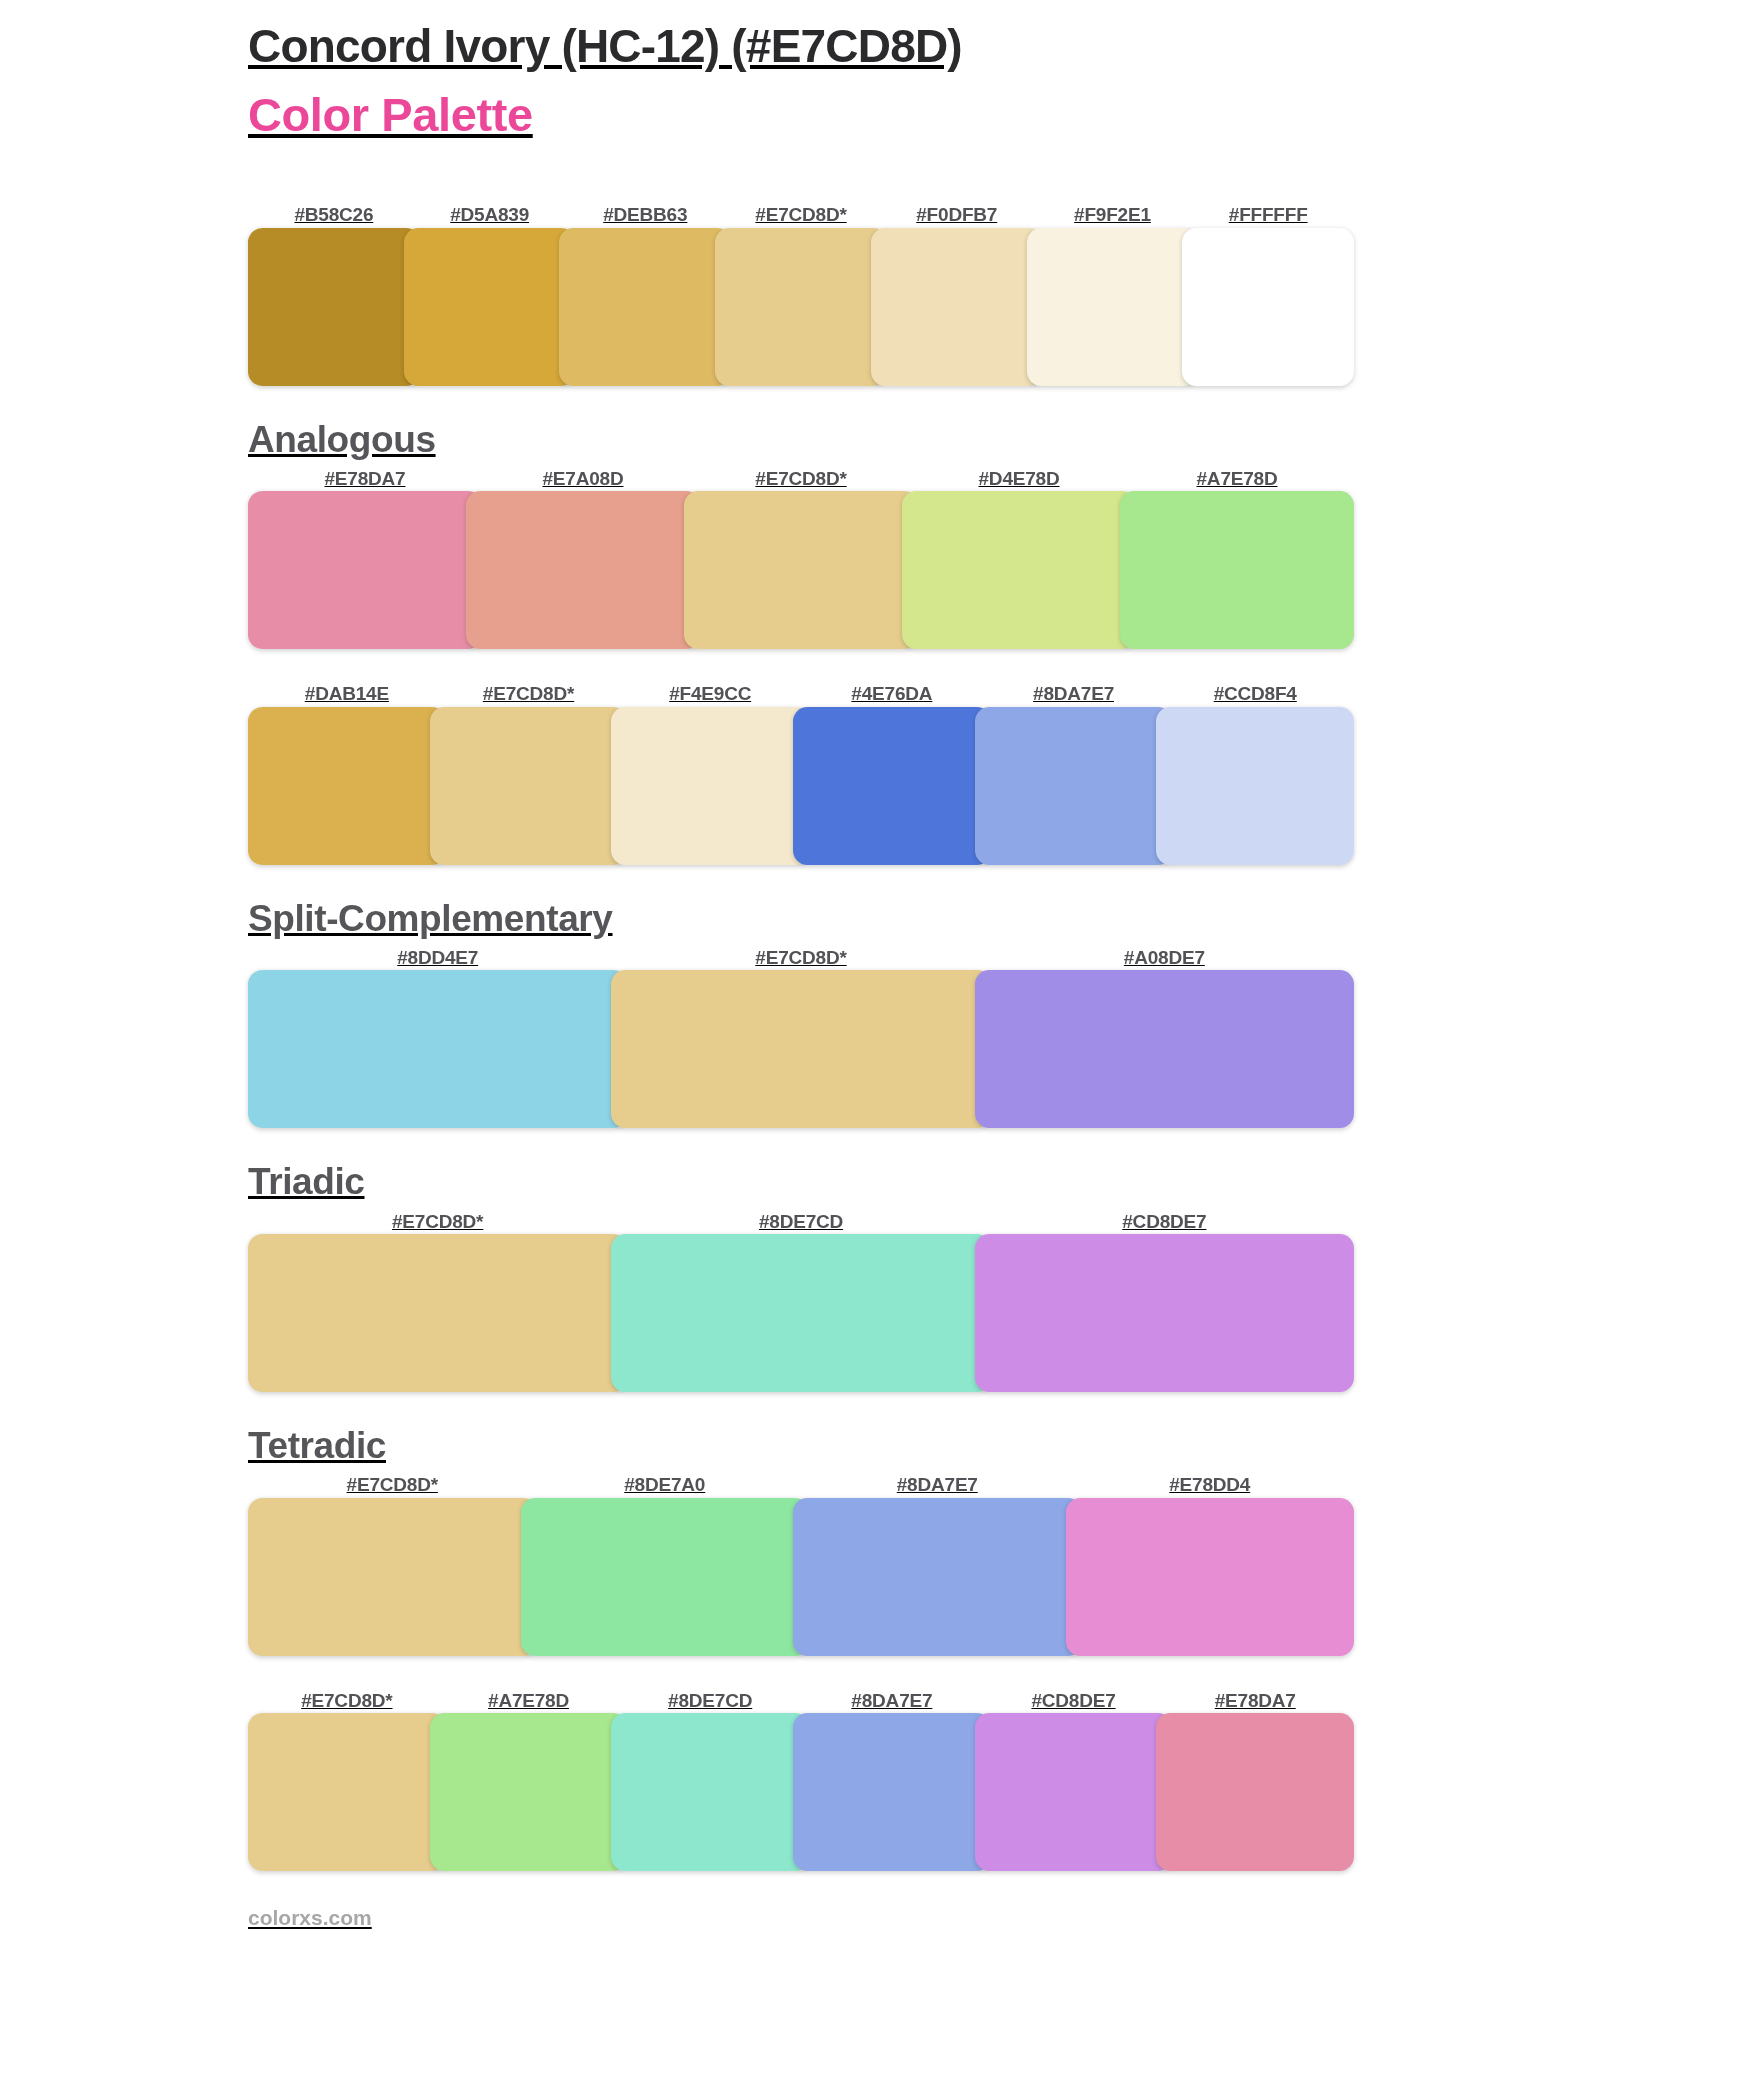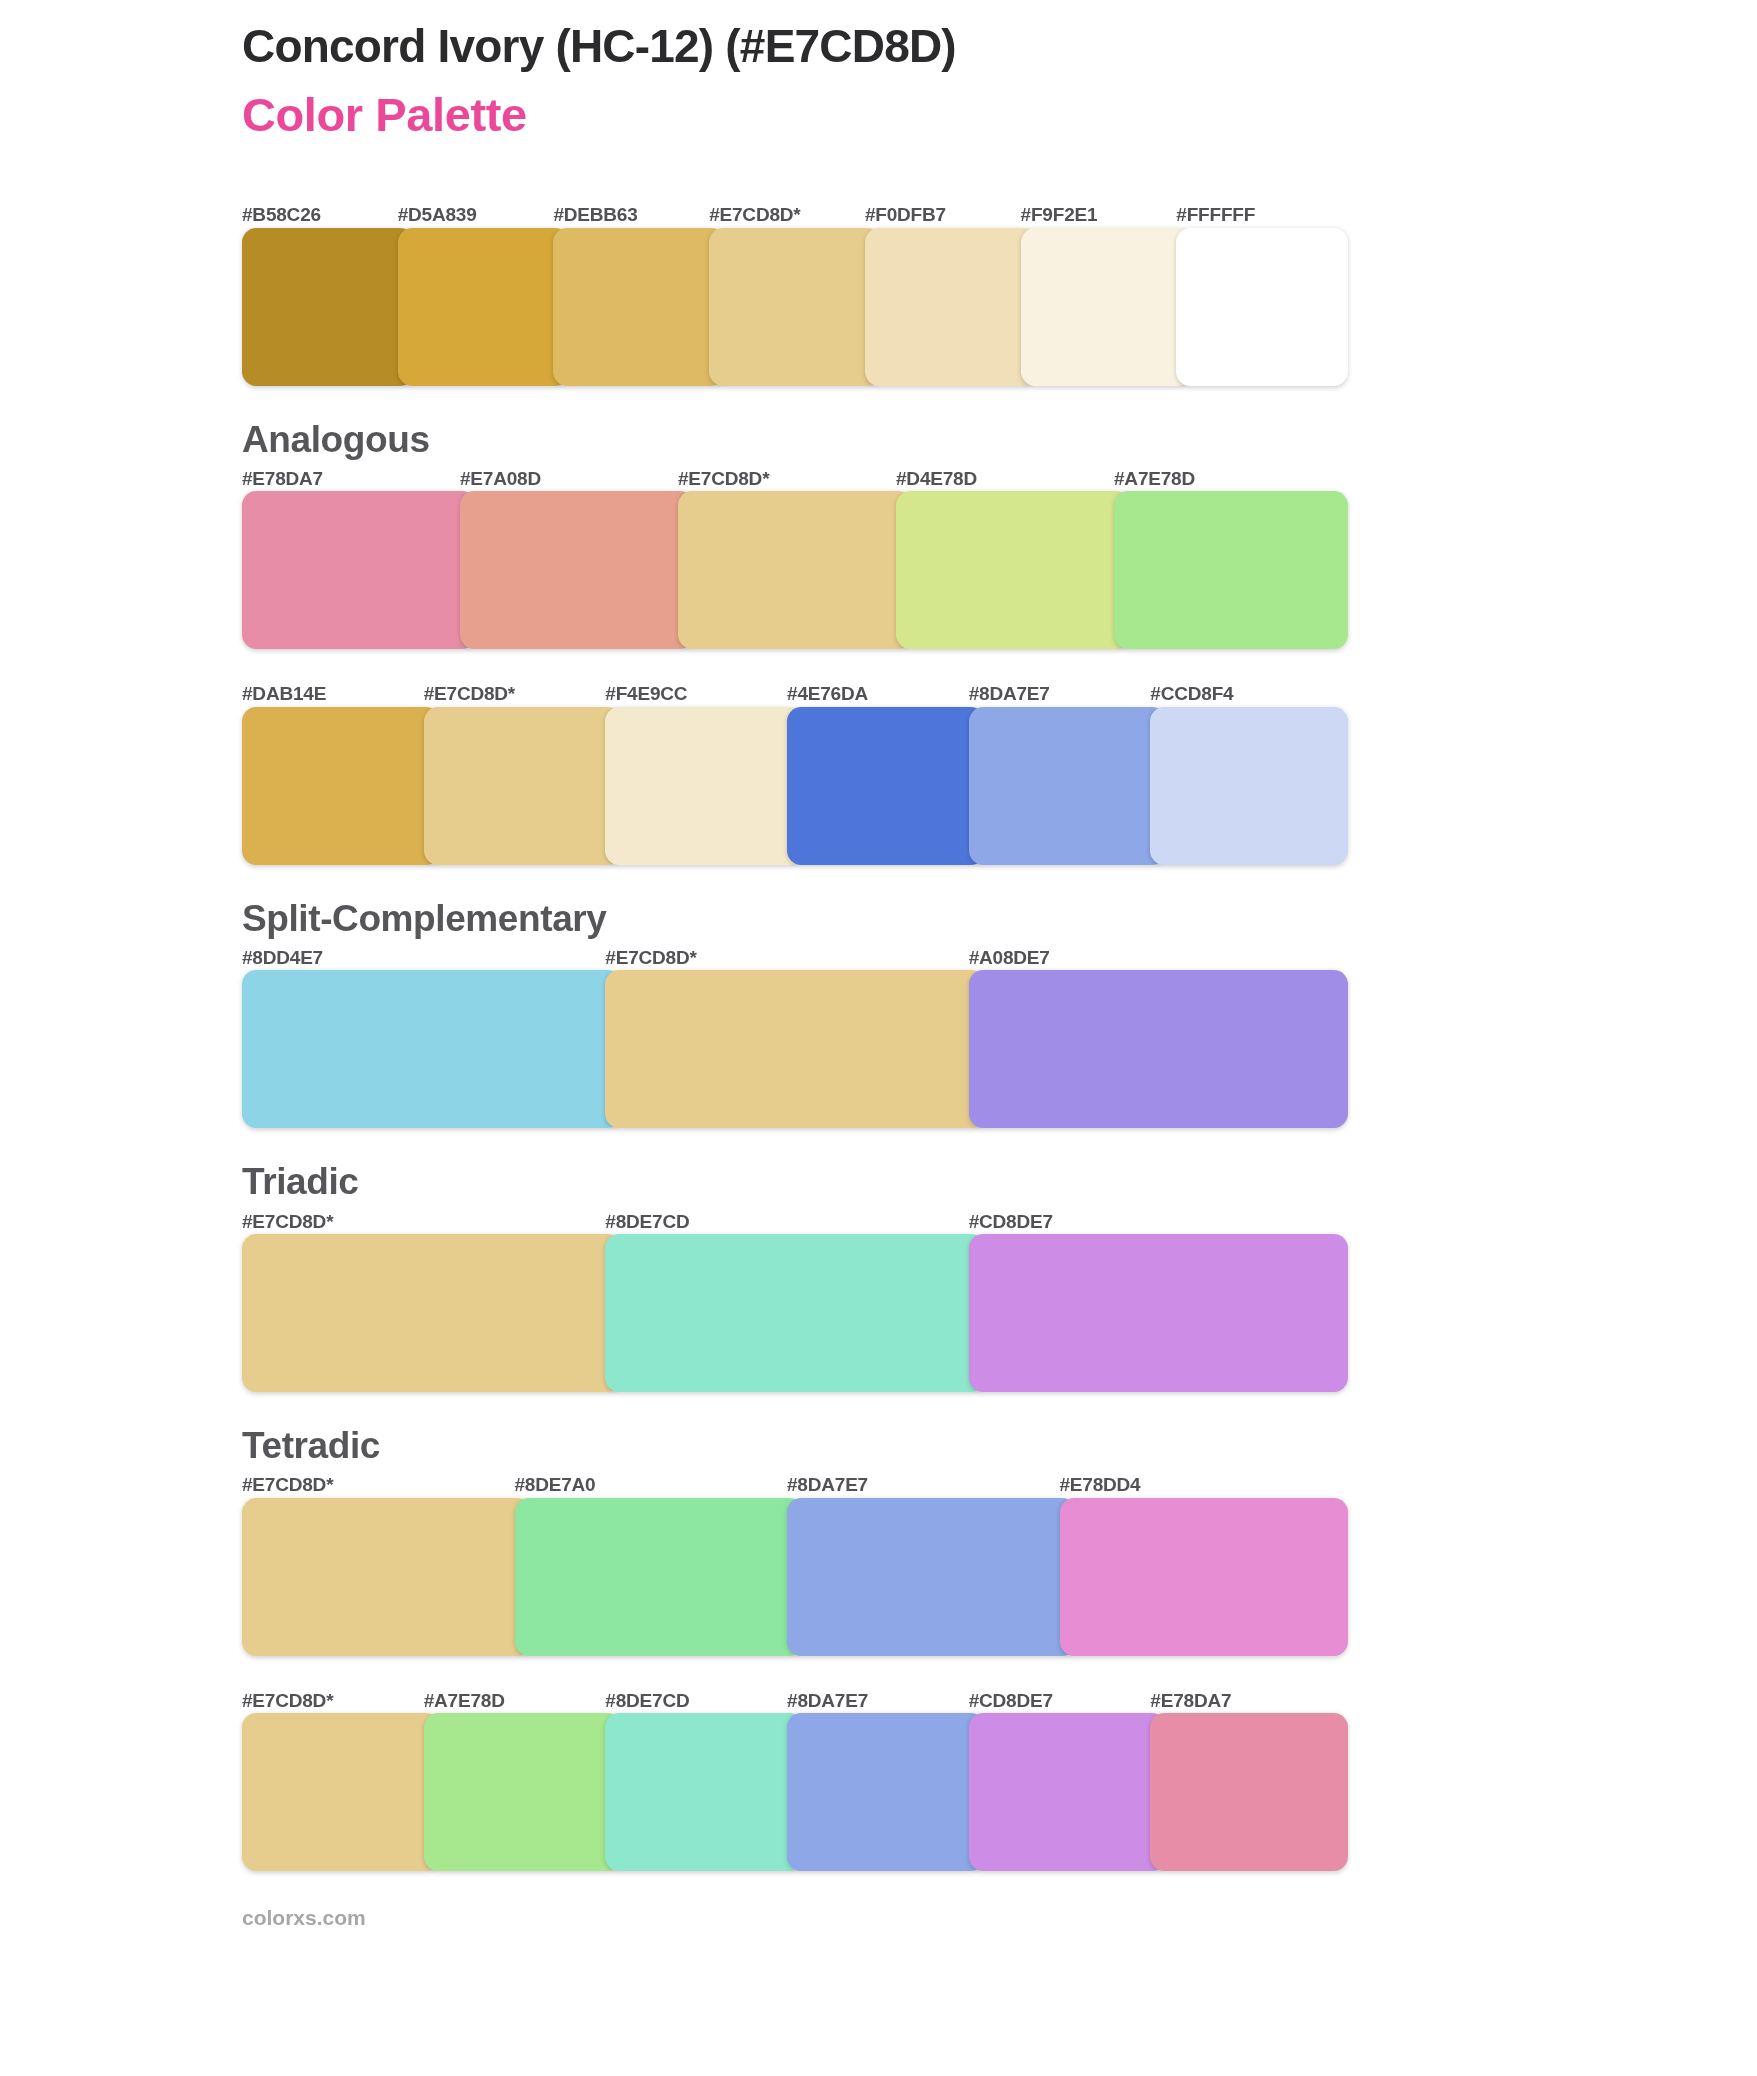--- a/index.html
+++ b/index.html
@@ -9,23 +9,24 @@
     font-family: "Liberation Sans", "DejaVu Sans", sans-serif;
   }
   body {
     width: 1757px;
     height: 2077px;
     position: relative;
     overflow: hidden;
   }
   .content {
     position: absolute;
-    left: 242px;
+    left: 248px;
     top: 22.4px;
     width: 1106px;
+    text-decoration: underline;
   }
   h1.page-title {
     margin: 0;
     font-size: 46px;
     font-weight: bold;
     letter-spacing: -0.8px;
     line-height: 1.08;
     color: #2b2b2e;
   }
   h2.page-subtitle {
@@ -42,20 +43,21 @@
     margin: 0 0 11.2px 0;
     font-size: 37px;
     font-weight: bold;
     letter-spacing: -0.4px;
     line-height: 1;
     color: #56565a;
   }
   .label-row {
     display: flex;
     margin-bottom: 1.6px;
+    text-align: center;
   }
   .hex-label {
     flex: 1;
     font-size: 19px;
     font-weight: bold;
     line-height: 1.1;
     letter-spacing: -0.2px;
     color: #515156;
     white-space: nowrap;
   }

